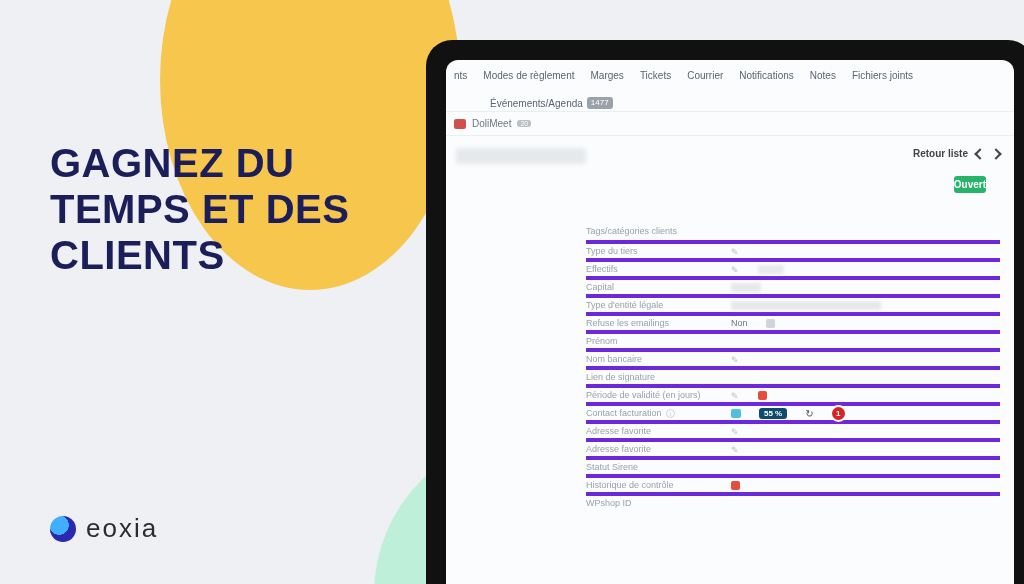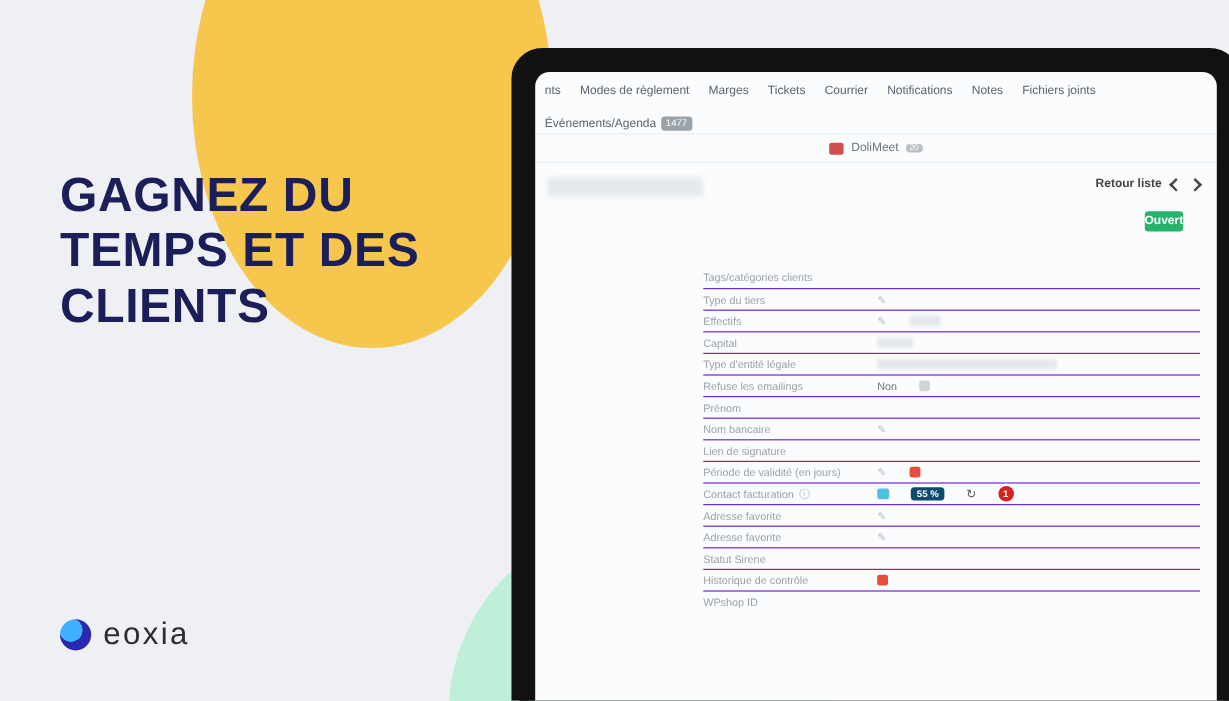--- a/index.html
+++ b/index.html
@@ -12,37 +12,37 @@
   .sub { margin-top:32px; font-size:22px; line-height:1.55; color:#6b6bd6; }
   .logo { position:absolute; left:50px; bottom:40px; display:flex; align-items:center; gap:10px; }
   .logo-mark { width:26px; height:26px; border-radius:50%; background:radial-gradient(circle at 35% 35%, #3fb0ff 0 40%, #2a2ab0 41% 100%); }
   .logo-text { font-size:26px; letter-spacing:2px; color:#2c2c2c; font-weight:400; }
 
   .laptop { position:absolute; top:40px; right:-10px; width:608px; height:544px; background:#111; border:14px solid #111; border-bottom:none; border-top-left-radius:26px; border-top-right-radius:26px; overflow:hidden; }
   .screen { position:absolute; inset:6px 6px 0 6px; background:#fbfcfd; border-top-left-radius:12px; border-top-right-radius:12px; overflow:hidden; font-size:10px; color:#6d7680; }
 
   .tabs { display:flex; gap:16px; align-items:center; padding:10px 4px 2px 8px; border-bottom:1px solid #eceff2; flex-wrap:wrap; }
   .tab { color:#5a6470; cursor:pointer; white-space:nowrap; }
-  .tab.last { color:#5a6470; display:flex; align-items:center; gap:4px; }
+  .tab.last { color:#5a6470; display:flex; align-items:center; gap:4px;margin-left:36px; }
   .count { background:#9aa2aa; color:#fff; border-radius:3px; padding:0 4px; font-size:8px; line-height:12px; }
 
-  .tabrow2 { display:flex; align-items:center; gap:6px; padding:6px 8px; border-bottom:1px solid #eceff2;justify-content:center; }
+  .tabrow2 { display:flex; align-items:center; gap:6px; padding:6px 8px; border-bottom:1px solid #eceff2; }
   .ppl-icon { width:12px; height:10px; background:#d05050; border-radius:2px; }
   .badge-sm { background:#b9c0c8; color:#fff; font-size:7px; padding:0 3px; border-radius:3px; }
 
   .headbar { display:flex; justify-content:space-between; align-items:flex-start; padding:12px 14px 8px 10px; }
   .blur { display:inline-block; height:16px; width:130px; background:#e6e9ec; filter:blur(2px); border-radius:3px; }
   .retour { display:flex; align-items:center; gap:8px; color:#444; font-size:10px; font-weight:600; }
   .chev { width:8px; height:8px; border-top:2px solid #444; border-right:2px solid #444; display:inline-block; }
   .chev.l { transform:rotate(-135deg); }
   .chev.r { transform:rotate(45deg); }
   .open-pill { margin:4px 14px 0 auto; display:inline-block; background:#27b36a; color:#fff; font-size:10px; font-weight:600; padding:3px 0; border-radius:3px; float:right; }
 
   .rows { margin-top:50px; padding:0 14px 0 140px; }
-  .row { display:flex; align-items:center; height:18px; border-top:1px solid #6d28d9; }
+  .row { display:flex; align-items:center; height:18px; border-top:4px solid #6d28d9; }
   .row:first-child { border-top:none; }
   .rlabel { width:145px; color:#9aa2aa; font-size:9px; display:flex; align-items:center; gap:4px; }
   .rval { display:flex; align-items:center; gap:18px; font-size:9px; color:#6d7680; }
   .pencil { width:9px; height:9px; display:inline-block; }
   .pencil::before { content:"✎"; font-size:9px; color:#b8bec6; }
   .blurv { height:9px; background:#e6e9ec; filter:blur(1.5px); border-radius:2px; }
   .sq { width:9px; height:9px; background:#cfd5db; border-radius:2px; display:inline-block; }
   .info { width:9px; height:9px; border-radius:50%; border:1px solid #cfd5db; font-size:6px; text-align:center; line-height:8px; color:#aeb6be; }
   .red-sq { width:9px; height:9px; background:#e74c3c; border-radius:2px; display:inline-block; }
   .cyan-sq { width:10px; height:9px; background:#51bfe0; border-radius:2px; display:inline-block; }

